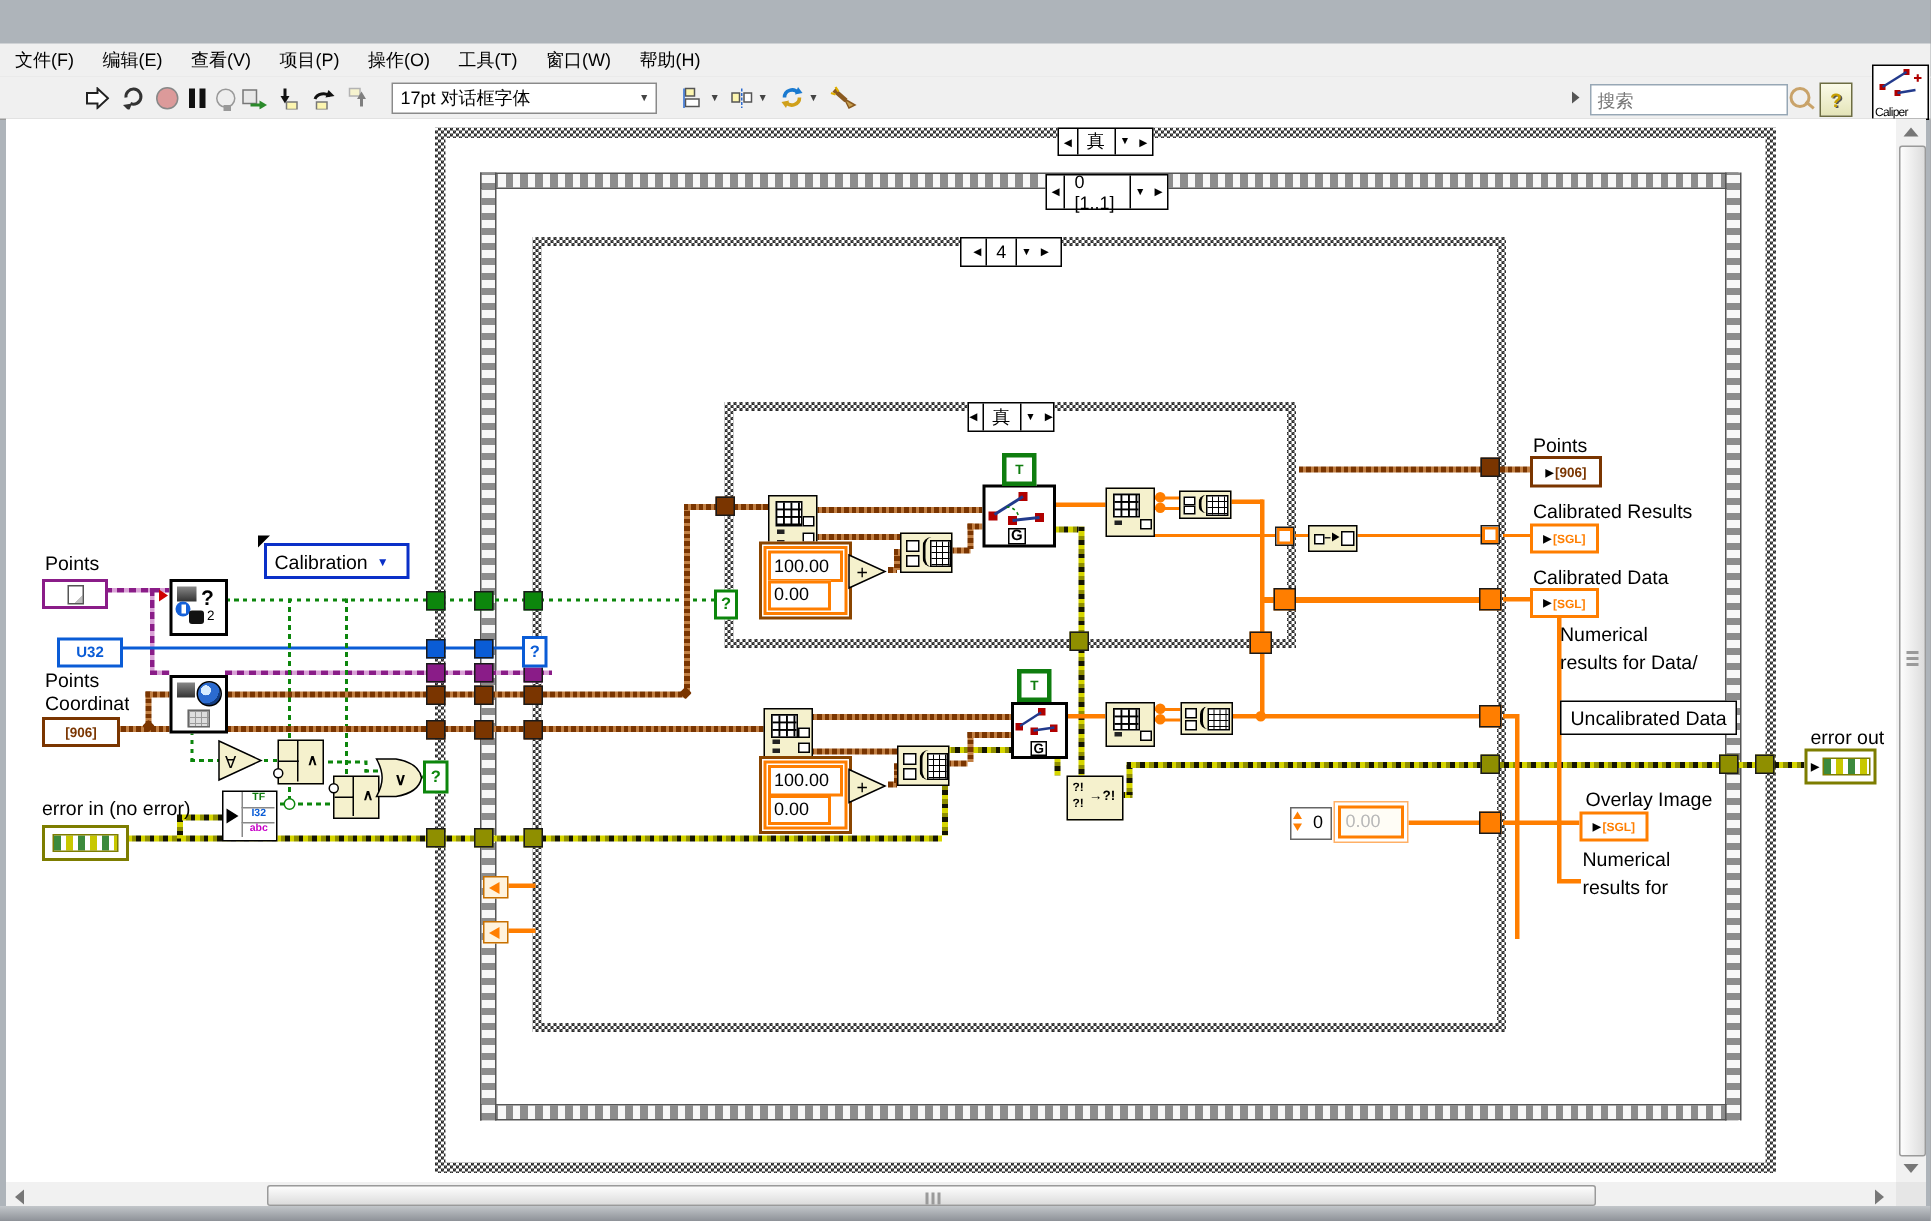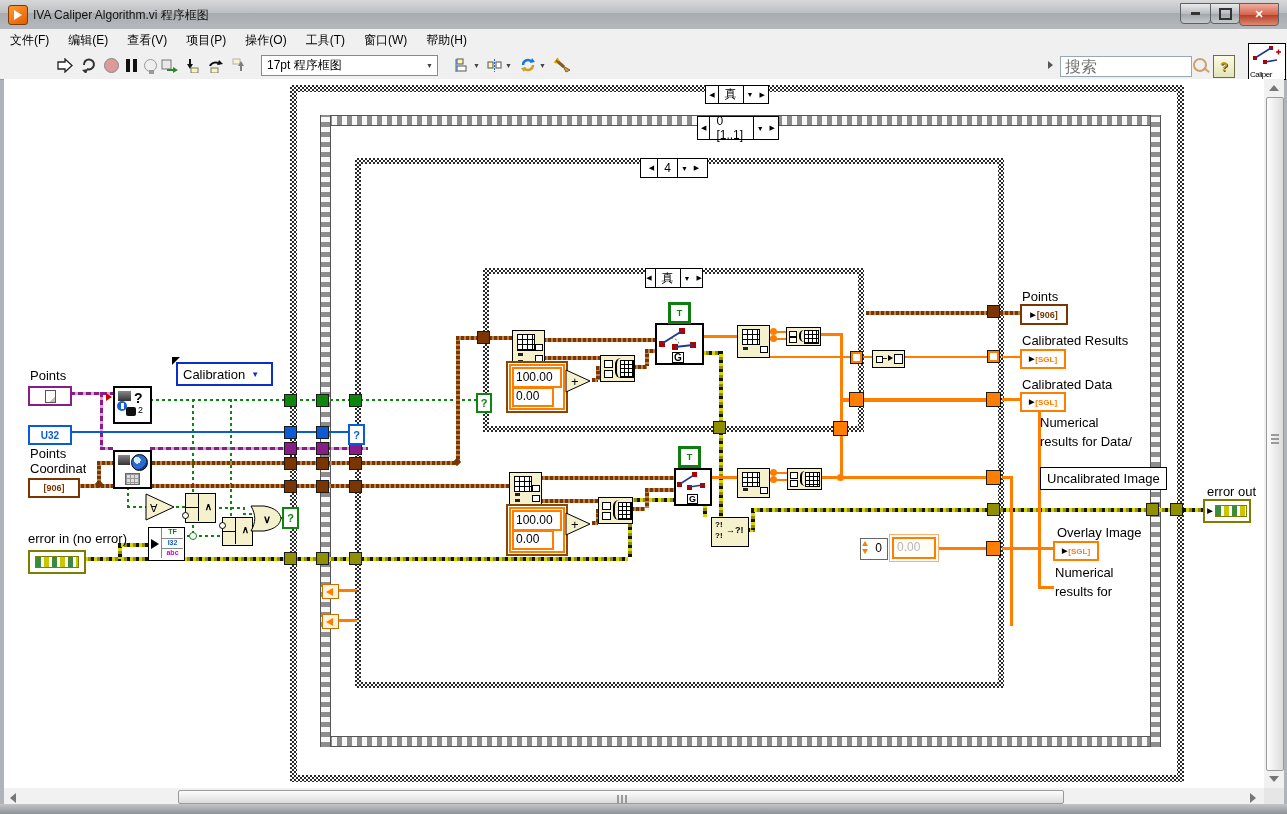--- a/index.html
+++ b/index.html
@@ -15,21 +15,21 @@
   #btn-min{left:1180px;width:29px;}#btn-max{left:1210px;width:28px;}
   #btn-min i{width:9px;height:3px;background:#333;}
   #btn-max i{width:9px;height:8px;border:2px solid #333;}
   #menubar{position:absolute;left:0;top:29px;width:1287px;height:22px;background:#f0f0f0;border-bottom:1px solid #d8d8d8;display:flex;align-items:center;gap:19px;padding-left:10px;font-size:12px;color:#000;}
   #toolbar{position:absolute;left:0;top:51px;width:1287px;height:28px;background:#f0f0f0;border-bottom:1px solid #9a9a9a;display:flex;align-items:center;gap:7px;padding-left:56px;}
   .tbi{height:18px;display:flex;align-items:center;justify-content:center;}
   #fontbox{width:170px;height:19px;border:1px solid #8a8a8a;background:#fff;font-size:12px;display:flex;align-items:center;padding-left:5px;margin-left:8px;}
   #fontbox .dd{margin-left:auto;margin-right:4px;font-size:7px;color:#444;}
   .ddi{font-size:7px;color:#444;margin-left:2px;}
   #searchwrap{position:absolute;left:1060px;top:56px;width:130px;height:19px;border:1px solid #97a7b5;background:#fff;display:flex;align-items:center;}
-  #searchwrap input{border:0;outline:0;width:104px;font-size:16px;padding-left:4px;color:#be185d;background:transparent;font-family:"Liberation Sans",sans-serif;}
+  #searchwrap input{border:0;outline:0;width:104px;font-size:12px;padding-left:4px;color:#be185d;background:transparent;font-family:"Liberation Sans",sans-serif;}
   #srch-arrow{position:absolute;left:1048px;top:61px;border-left:5px solid #555;border-top:4px solid transparent;border-bottom:4px solid transparent;}
   #mag{position:absolute;left:1193px;top:58px;width:10px;height:10px;border:2px solid #c9a36a;border-radius:50%;}
   #mag i{position:absolute;left:8px;top:9px;width:7px;height:2px;background:#c9a36a;transform:rotate(40deg);}
   #helpbtn{position:absolute;left:1213px;top:55px;width:20px;height:21px;border:1px solid #6d6d42;background:linear-gradient(#fbfbe8,#e4e4b8);color:#c8a000;font-weight:bold;font-size:13px;display:flex;align-items:center;justify-content:center;text-shadow:1px 1px 0 #555;}
   #iconpane{position:absolute;left:1248px;top:43px;width:36px;height:35px;border:1px solid #000;background:#fff;}
   #iconpane .lbl{position:absolute;left:1px;bottom:0;font-size:8px;letter-spacing:-0.5px;}
   
   #client{position:absolute;left:4px;top:79px;width:1260px;height:709px;background:#fff;overflow:hidden;}
   #vscroll{position:absolute;left:1264px;top:79px;width:20px;height:709px;background:#f1f1f1;}
   #hscroll{position:absolute;left:4px;top:788px;width:1260px;height:16px;background:#f1f1f1;}
@@ -86,33 +86,20 @@
   .seqloc{position:absolute;width:15px;height:13px;border:1px solid #c87000;background:#fff3dd;z-index:9;}
   .seqloc i{position:absolute;left:3px;top:3px;border-right:7px solid #ff7e00;border-top:4px solid transparent;border-bottom:4px solid transparent;}
   svg{display:block;}
   svg text{font-family:"Liberation Sans",sans-serif;}
 </style>
 </head>
 <body>
 
 <div id="win">
 
-  <div id="titlebar">
-    <div id="lvicon">
-        <i></i>
-      </div>
-    <div id="title-text">IVA Caliper Algorithm.vi 程序框图</div>
-    <div id="btn-min" class="capbtn">
-        <i></i>
-      </div>
-    <div id="btn-max" class="capbtn">
-        <i></i>
-      </div>
-    <div id="btn-close" class="capbtn">✕</div>
-  </div>
 
   <div id="menubar">
     <span>文件(F)</span>
     <span>编辑(E)</span>
     <span>查看(V)</span>
     <span>项目(P)</span>
     <span>操作(O)</span>
     <span>工具(T)</span>
     <span>窗口(W)</span>
     <span>帮助(H)</span>
@@ -163,21 +150,21 @@
         </svg>
       </span>
     <span class="tbi">
         <svg width="15" height="15" opacity="0.5">
           <rect x="2" y="1" width="7" height="5" fill="#fdf6b0" stroke="#777"></rect>
           <path d="M10,13 v-6" stroke="#111" stroke-width="2"></path>
           <path d="M7,8 l3,-5 3,5 z" fill="#111"></path>
         </svg>
       </span>
     <span id="fontbox">
-        <span>17pt 程序框图</span>
+        <span>17pt 对话框字体</span>
         <span class="dd">▼</span>
       </span>
     <span class="tbi" style="margin-left:10px;">
         <svg width="16" height="15">
           <rect x="2" y="1" width="6" height="5" fill="#fdf6b0" stroke="#555"></rect>
           <rect x="2" y="8" width="9" height="5" fill="#fff" stroke="#555"></rect>
           <path d="M1,1 v13" stroke="#2a6ad0"></path>
         </svg>
         <span class="ddi">▼</span>
       </span>
@@ -407,21 +394,21 @@
 
     <div class="lbl" style="left:26px;top:289px;">Points</div>
     <div class="term" style="left:24px;top:307px;width:40px;height:16px;border:2px solid #8a1c88;">
       <span style="width:9px;height:11px;border:1px solid #555;background:linear-gradient(135deg,#fff 72%,#c0c0c0 72%);"></span>
     </div>
     <div style="position:absolute;left:168px;top:278px;border-top:8px solid #000;border-right:8px solid transparent;z-index:9;"></div>
     <div class="term" style="left:172px;top:283px;width:88px;height:20px;border:2px solid #0a30c8;font-weight:normal;font-size:13px;justify-content:flex-start;padding-left:5px;">
       <span>Calibration</span>
       <span style="margin-left:6px;font-size:8px;color:#0a30c8;">▼</span>
     </div>
-    <div class="term" style="left:24px;top:346px;width:40px;height:16px;border:2px solid #0a5cd6;color:#0a5cd6;font-size:10px;">U32</div>
+    <div class="term" style="left:34px;top:346px;width:40px;height:16px;border:2px solid #0a5cd6;color:#0a5cd6;font-size:10px;">U32</div>
     <div class="lbl" style="left:26px;top:367px;line-height:15px;height:31px;overflow:hidden;">
       <span>Points</span><br><span>Coordinat</span>
     </div>
     <div class="term" style="left:24px;top:399px;width:48px;height:16px;border:2px solid #7a3500;color:#7a3500;font-size:9px;">[906]</div>
     <div class="lbl" style="left:24px;top:452px;">error in (no error)</div>
     <div class="term" style="left:24px;top:471px;width:54px;height:20px;border:2px solid #7d7d00;gap:2px;">
       <span style="display:block;width:42px;height:10px;border:1px solid #7d7d00;background:repeating-linear-gradient(90deg,#3c8a3c 0 5px,#fff 5px 8px,#c8c800 8px 13px,#fff 13px 16px);"></span>
     </div>
 
     <div class="wnode" style="left:109px;top:307px;width:35px;height:34px;">
@@ -602,21 +589,21 @@
         <span>[SGL]</span>
     </div>
     <div class="lbl" style="left:1018px;top:298px;">Calibrated Data</div>
     <div class="term" style="left:1016px;top:313px;width:42px;height:16px;border:2px solid #ff7e00;color:#ff7e00;font-size:8px;gap:1px;">
       <span style="font-size:7px;color:#000;">▶</span>
         <span>[SGL]</span>
     </div>
     <div class="lbl" style="left:1036px;top:334px;line-height:19px;height:37px;overflow:hidden;">
       <span>Numerical</span><br><span>results for Data/</span>
     </div>
-    <div class="boxlbl" style="left:1036px;top:388px;">Uncalibrated Image</div>
+    <div class="boxlbl" style="left:1036px;top:388px;">Uncalibrated Data</div>
     <div class="lbl" style="left:1203px;top:405px;">error out</div>
     <div class="term" style="left:1199px;top:420px;width:44px;height:20px;border:2px solid #7d7d00;gap:2px;">
       <span style="font-size:7px;color:#000;">▶</span>
       <span style="display:block;width:30px;height:10px;border:1px solid #7d7d00;background:repeating-linear-gradient(90deg,#3c8a3c 0 5px,#fff 5px 8px,#c8c800 8px 13px,#fff 13px 16px);"></span>
     </div>
     <div class="lbl" style="left:1053px;top:446px;">Overlay Image</div>
     <div class="term" style="left:1049px;top:462px;width:42px;height:16px;border:2px solid #ff7e00;color:#ff7e00;font-size:8px;gap:1px;">
       <span style="font-size:7px;color:#000;">▶</span>
         <span>[SGL]</span>
     </div>

